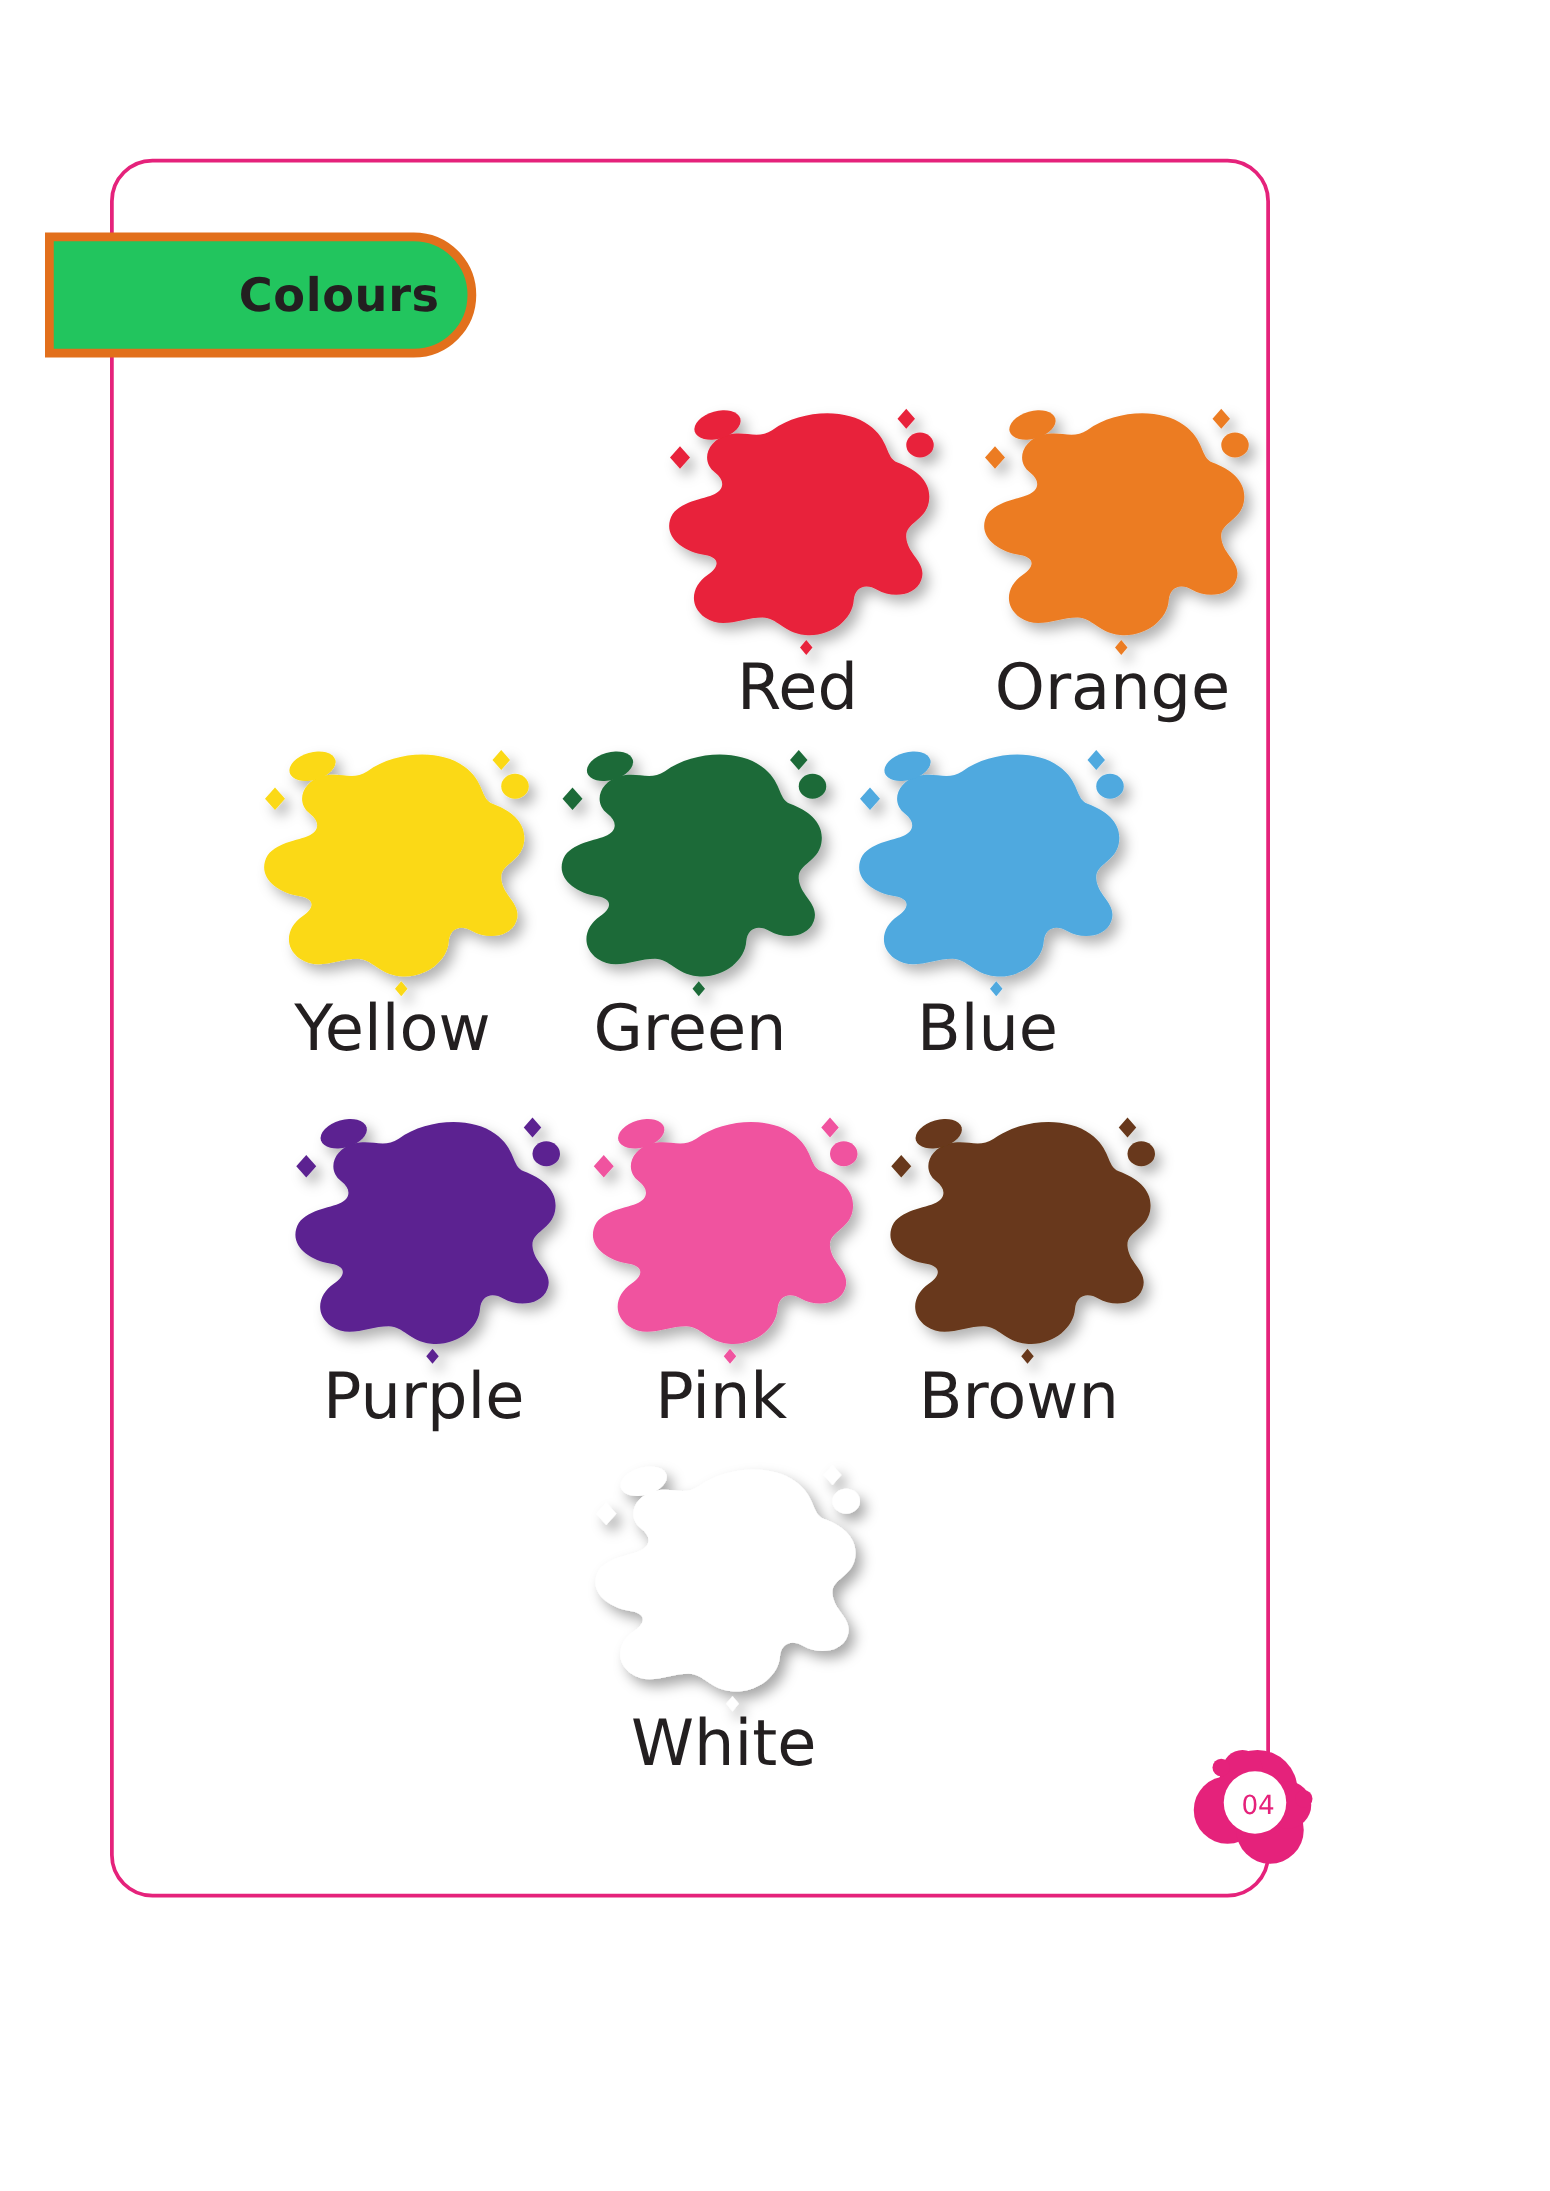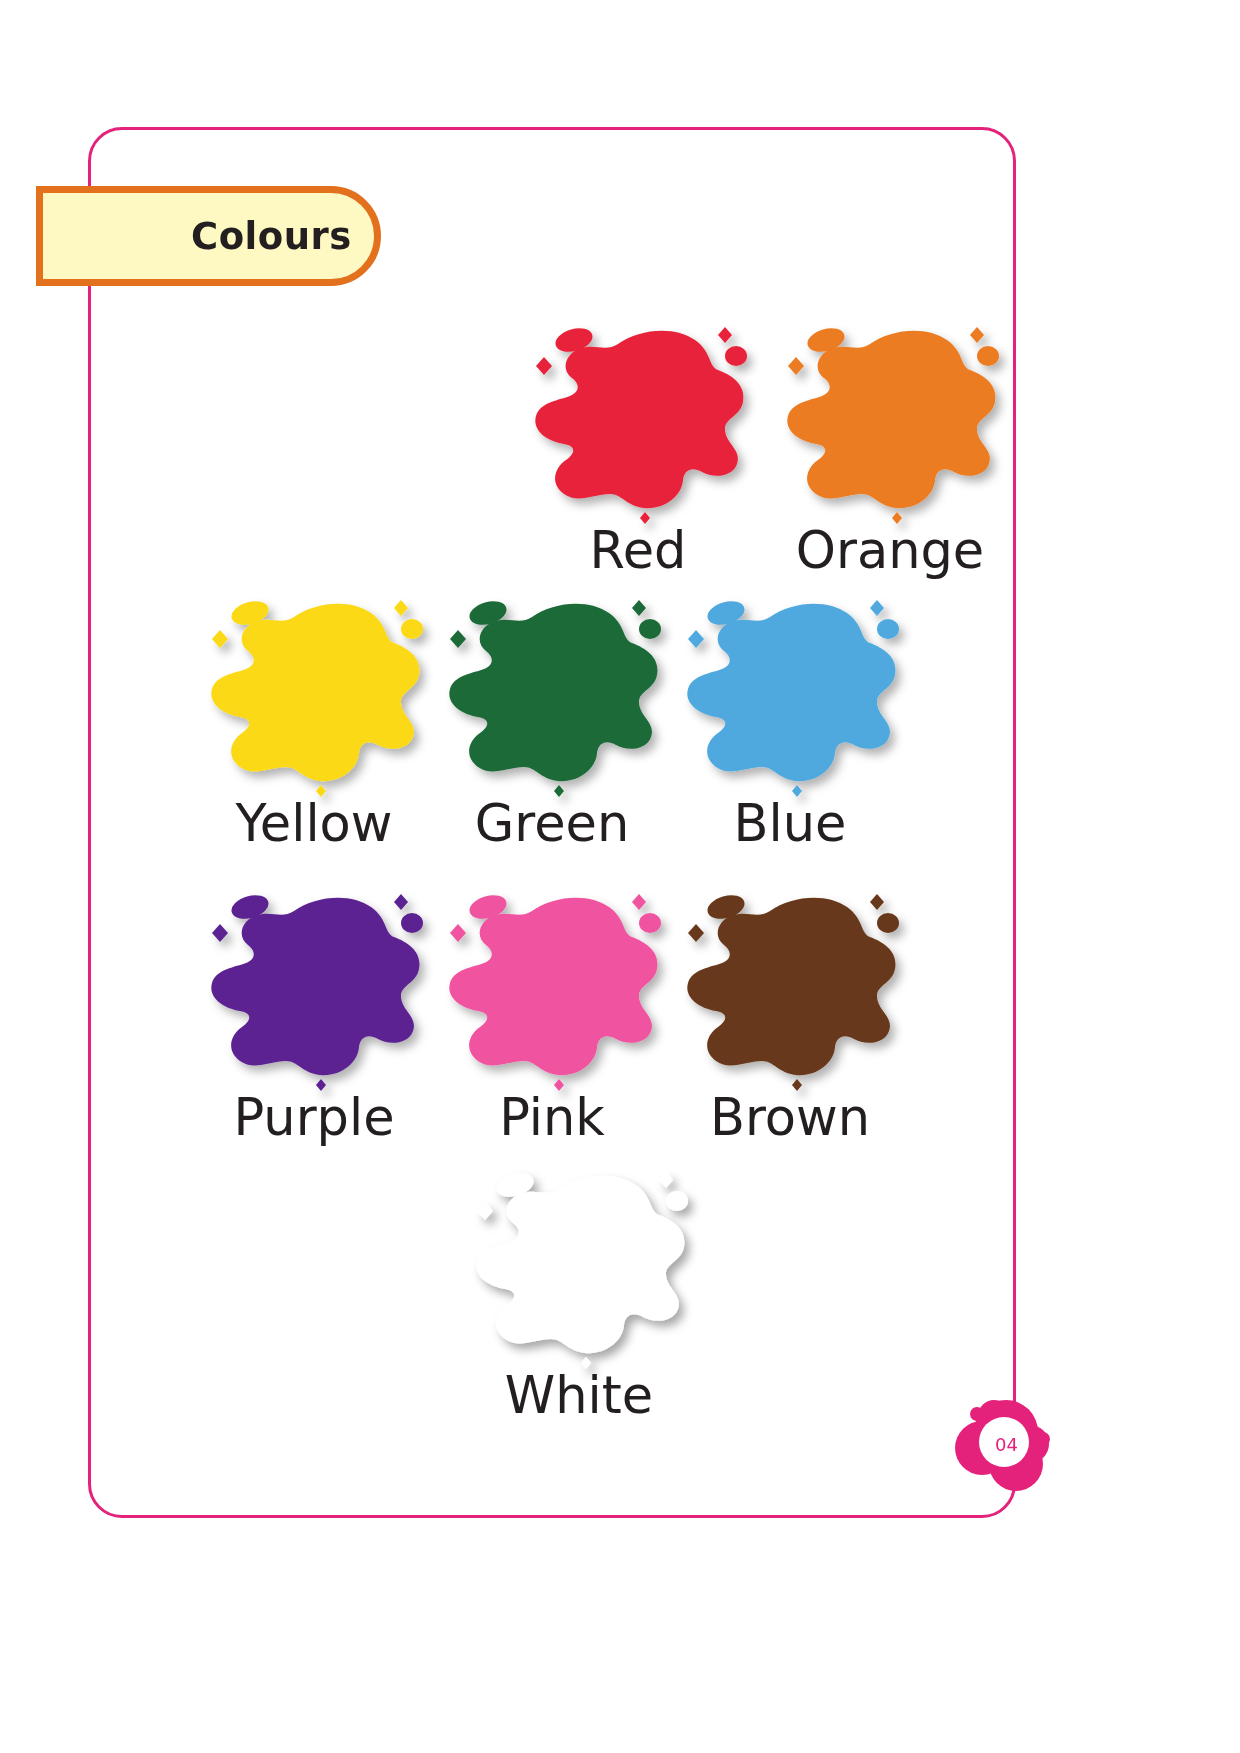--- a/index.html
+++ b/index.html
@@ -30,21 +30,21 @@
   
   .title-banner {
     position: absolute;
     left: 36px;
     top: 186px;
     width: 345px;
     height: 100px;
     box-sizing: border-box;
     border: 7px solid #E2701C;
     border-radius: 0 50px 50px 0;
-    background: #fef9c3;
+    background: #22c55e;
     display: flex;
     align-items: center;
     z-index: 4;
   }
   .title-text {
     margin-left: 148px;
     font-family: "DejaVu Sans", sans-serif;
     font-size: 37px;
     font-weight: 700;
     color: #231F20;
@@ -61,21 +61,21 @@
     height: 1391px;
   }
   .row {
     position: absolute;
     width: 100%;
     display: flex;
     justify-content: center;
   }
   .row-1 { top: 195px; justify-content: flex-end; }
   .row-2 { top: 468px; }
-  .row-3 { top: 762px; }
+  .row-3 { top: 762px; margin-left: 25px; }
   .row-4 { top: 1040px; margin-left: 27px; }
 
   .cell {
     width: 252px;
     display: flex;
     flex-direction: column;
     align-items: center;
   }
   .cell.narrow { width: 238px; }
 
@@ -107,21 +107,21 @@
   }
   .page-badge svg { display: block; width: 100%; height: 100%; overflow: visible; }
   .page-num-text {
     position: absolute;
     left: 0; top: 0;
     width: 120px; height: 120px;
     display: flex;
     align-items: center;
     justify-content: center;
     font-family: "DejaVu Sans", sans-serif;
-    font-size: 18px;
+    font-size: 21px;
     color: #E5227B;
     padding-left: 5px;
     padding-top: 4px;
     box-sizing: border-box;
   }
 </style>
 </head>
 <body>
 
 <div class="page-frame"></div>

